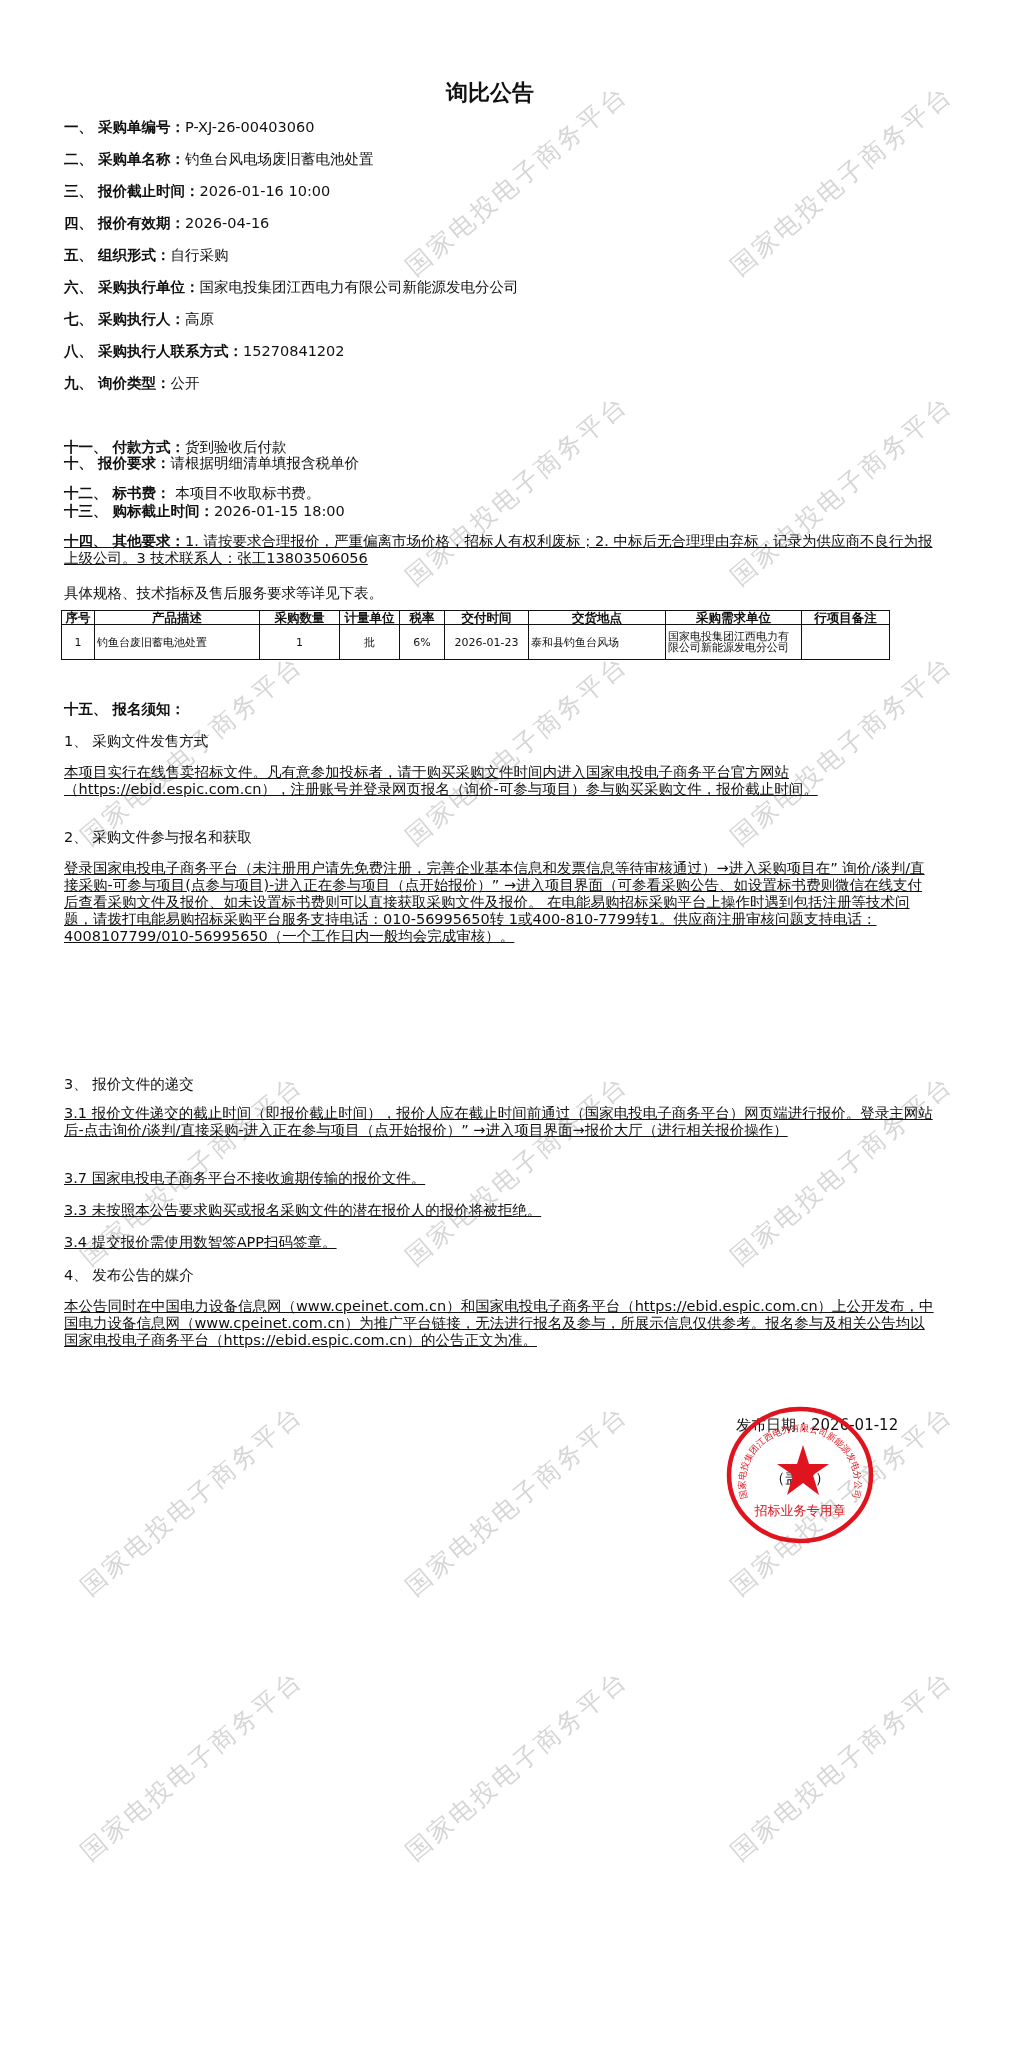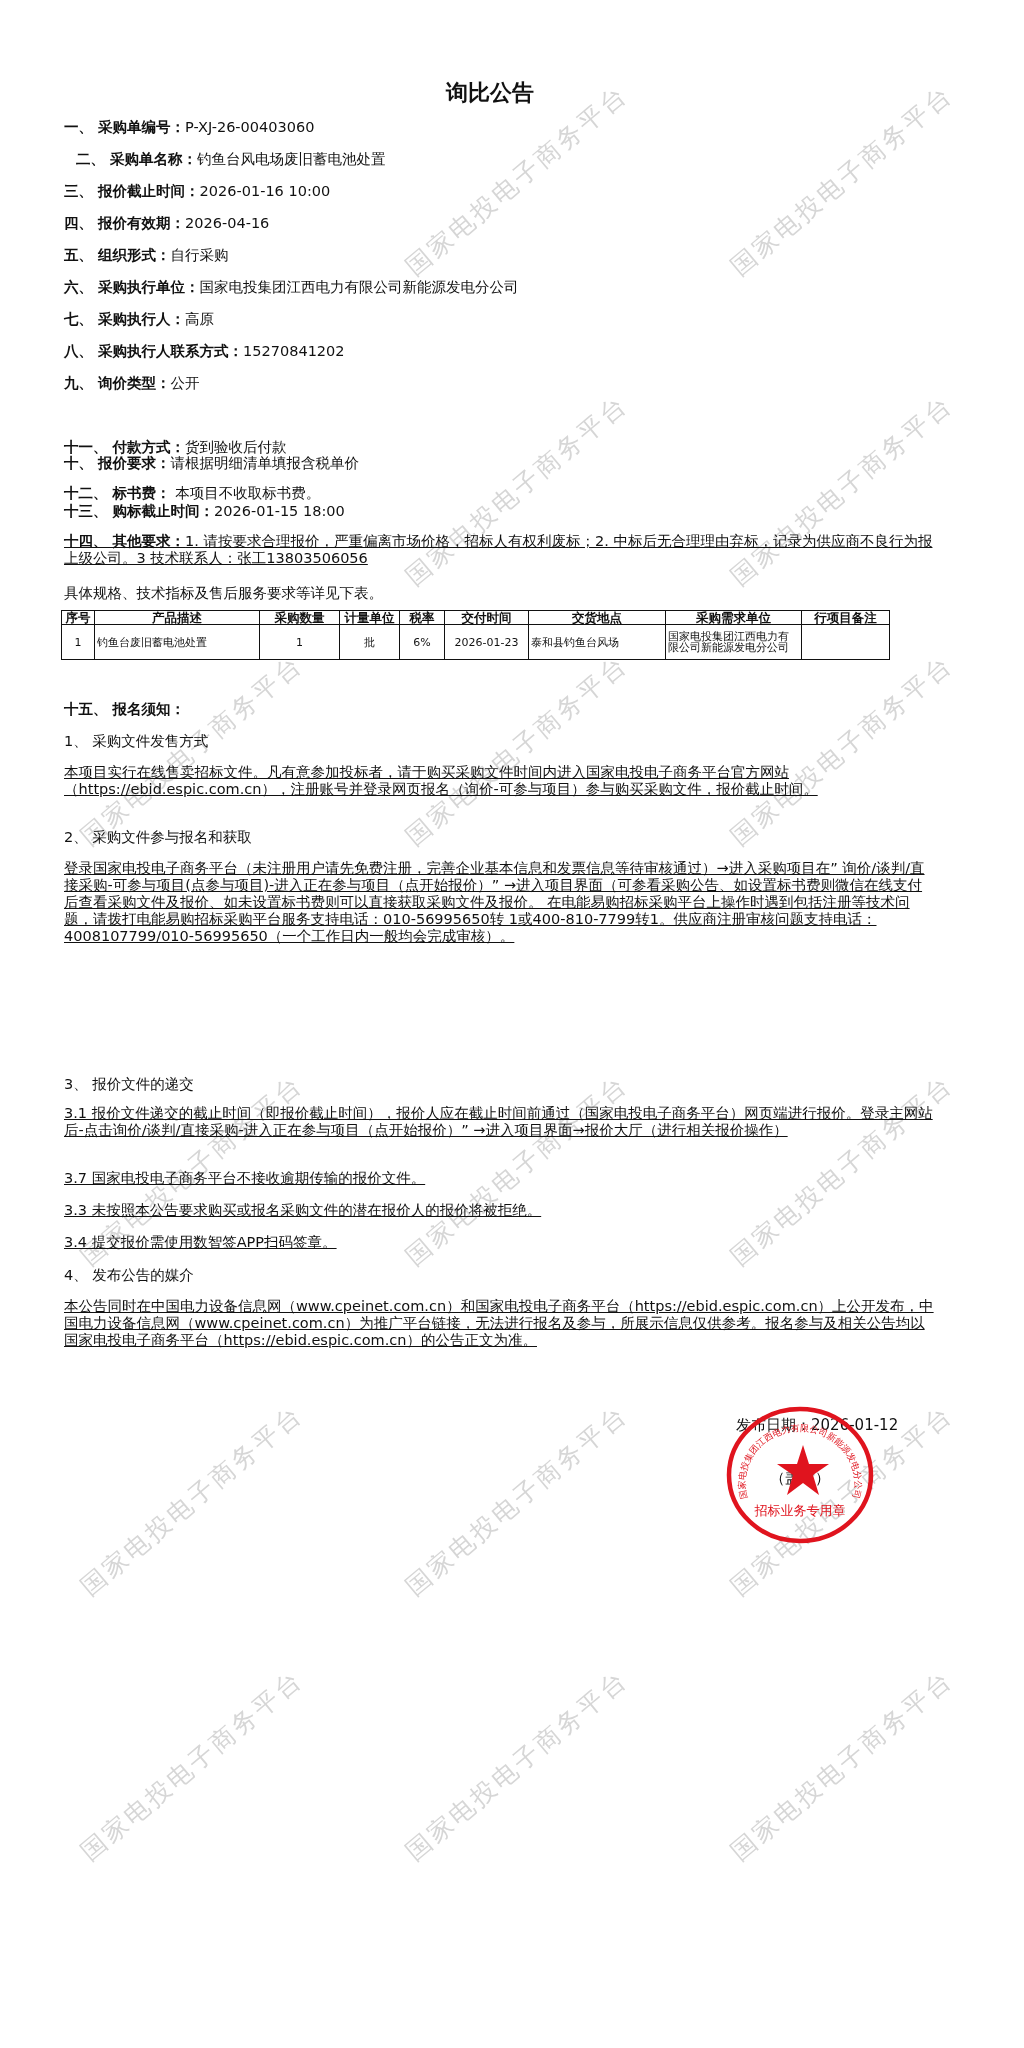--- a/index.html
+++ b/index.html
@@ -58,21 +58,21 @@
   <div class="wm" style="left:420px;top:1835px;">国家电投电子商务平台</div>
   <div class="wm" style="left:745px;top:1835px;">国家电投电子商务平台</div>
 </div>
 
 <div class="page">
   <div class="title">询比公告</div>
 
   <div class="field" style="top:118px;">
     <span class="lbl">一、 采购单编号：</span><span>P-XJ-26-00403060</span>
   </div>
-  <div class="field" style="top:150px;margin-left:12px;">
+  <div class="field" style="top:150px;">
     <span class="lbl">二、 采购单名称：</span><span>钓鱼台风电场废旧蓄电池处置</span>
   </div>
   <div class="field" style="top:182px;">
     <span class="lbl">三、 报价截止时间：</span><span>2026-01-16 10:00</span>
   </div>
   <div class="field" style="top:214px;">
     <span class="lbl">四、 报价有效期：</span><span>2026-04-16</span>
   </div>
   <div class="field" style="top:246px;">
     <span class="lbl">五、 组织形式：</span><span>自行采购</span>

